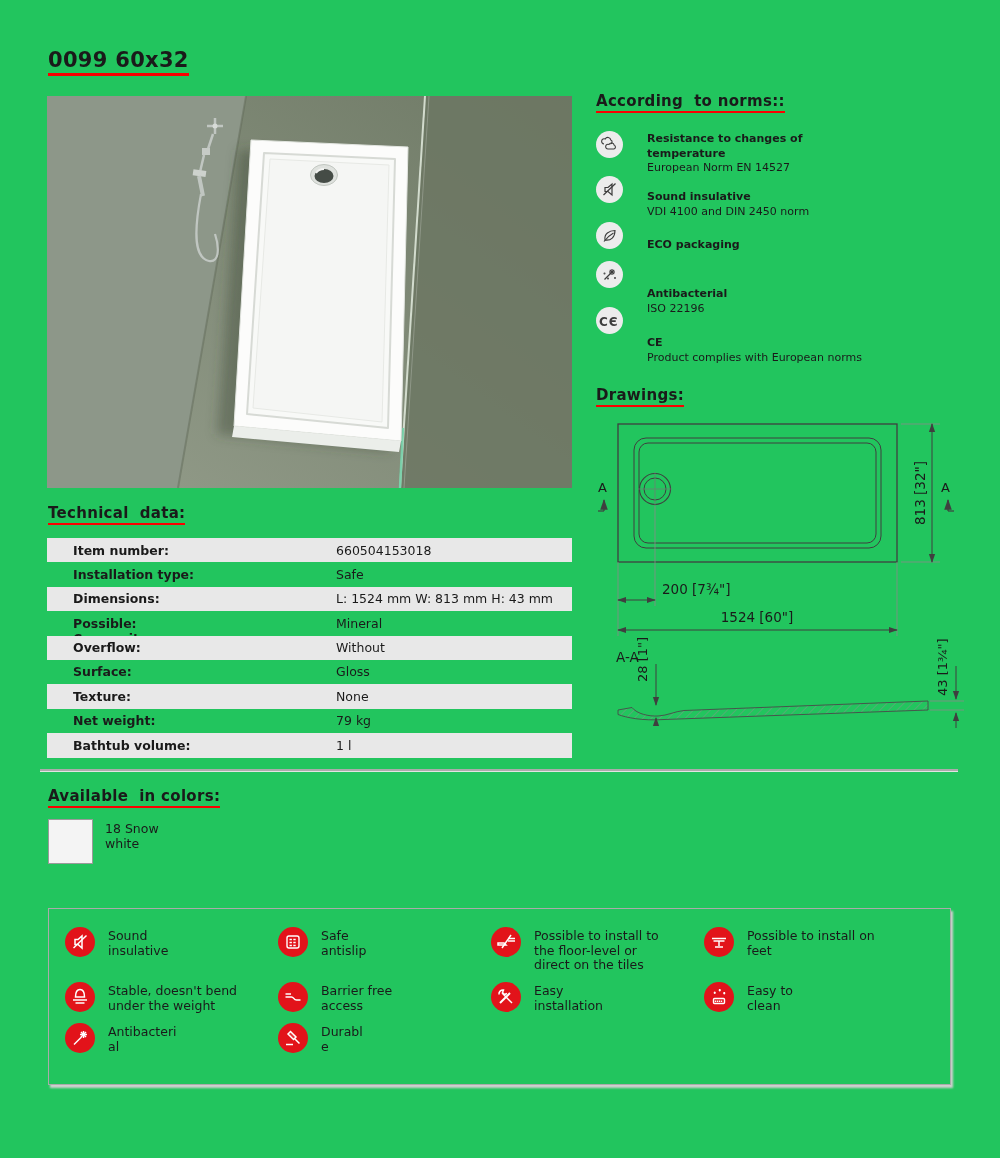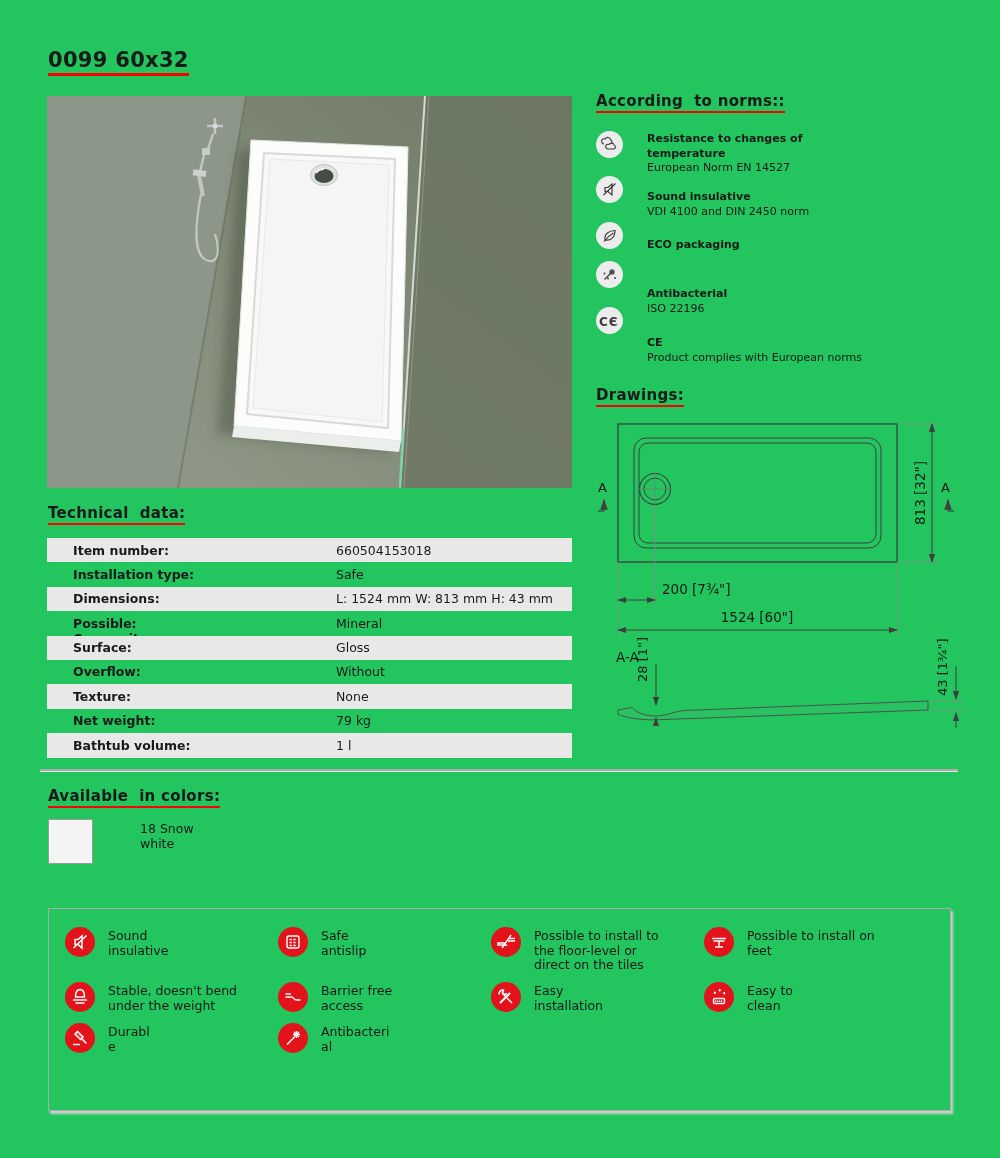--- a/index.html
+++ b/index.html
@@ -35,24 +35,24 @@
   .tlabel-extra{display:block;font-weight:bold;}
   .tvalue{padding-top:4.5px;line-height:15px;}
 
   .divider{position:absolute;left:40px;top:769px;width:918px;height:2px;
            background:#ababab;border-bottom:1px solid #e3e3e3;}
 
   
   .colors-hd{position:absolute;left:48px;top:787px;}
   .swatch{position:absolute;left:48px;top:819px;width:43px;height:43px;background:#f4f4f4;
           border:1px solid #9a9a9a;}
-  .swatch-label{position:absolute;left:105px;top:821px;font-size:12.5px;line-height:15px;margin-left:35px;}
-
-  
-  .features-box{position:absolute;left:48px;top:908px;width:903px;height:203px;
+  .swatch-label{position:absolute;left:105px;top:821px;font-size:12.5px;line-height:15px;}
+
+  
+  .features-box{position:absolute;left:48px;top:908px;width:903px;height:177px;
                 border:1px solid #ababab;box-shadow:2px 3px 2px #cfcfcf;box-sizing:border-box;}
   .features-grid{display:grid;grid-template-columns:213px 213px 213px 213px;
                  grid-template-rows:55px 41px 46px;padding:18px 0 0 16px;}
   .feature{display:flex;gap:13px;align-items:flex-start;}
   .ficon{width:30px;height:30px;flex:none;}
   .ficon svg{display:block;}
   .flabel{font-size:12.5px;line-height:14.5px;padding-top:2px;white-space:pre-line;}
 
   svg text{font-family:"DejaVu Sans","Liberation Sans",sans-serif;}
 </style>
@@ -244,26 +244,26 @@
     </div>
     <div class="trow">
       <div class="tlabel">Dimensions:</div>
       <div class="tvalue">L: 1524 mm W: 813 mm H: 43 mm</div>
     </div>
     <div class="trow">
       <div class="tlabel"><span>Possible:</span><span class="tlabel-extra">Composite</span></div>
       <div class="tvalue">Mineral</div>
     </div>
     <div class="trow">
+      <div class="tlabel">Overflow:</div>
+      <div class="tvalue">Without</div>
+    </div>
+    <div class="trow">
       <div class="tlabel">Surface:</div>
       <div class="tvalue">Gloss</div>
-    </div>
-    <div class="trow">
-      <div class="tlabel">Overflow:</div>
-      <div class="tvalue">Without</div>
     </div>
     <div class="trow">
       <div class="tlabel">Texture:</div>
       <div class="tvalue">None</div>
     </div>
     <div class="trow">
       <div class="tlabel">Net weight:</div>
       <div class="tvalue">79 kg</div>
     </div>
     <div class="trow">
@@ -407,42 +407,42 @@
         </span>
         <span class="flabel">Easy to
 clean</span>
       </div>
 
       <div class="feature">
         <span class="ficon">
           <svg viewBox="0 0 30 30">
               <circle cx="15" cy="15" r="15" fill="#e2131a"></circle>
             <g stroke="#fff" stroke-width="1.5" fill="none">
-              <path d="M12.5,8.5 l5.5,5.5 l-2.5,2.5 l-5.5,-5.5 z" fill="#fff" fill-opacity=".15"></path>
-              <line x1="16.5" y1="15.5" x2="21.5" y2="20.5"></line>
-              <line x1="8" y1="21.5" x2="15" y2="21.5"></line>
-            </g>
-            </svg>
-        </span>
-        <span class="flabel">Durabl
-e</span>
-      </div>
-
-      <div class="feature">
-        <span class="ficon">
-          <svg viewBox="0 0 30 30">
-              <circle cx="15" cy="15" r="15" fill="#e2131a"></circle>
-            <g stroke="#fff" stroke-width="1.5" fill="none">
               <line x1="9" y1="21.5" x2="16.5" y2="14"></line>
               <line x1="18.5" y1="8" x2="18.5" y2="15"></line>
               <line x1="15" y1="11.5" x2="22" y2="11.5"></line>
               <line x1="16" y1="9" x2="21" y2="14"></line>
               <line x1="21" y1="9" x2="16" y2="14"></line>
             </g>
             </svg>
         </span>
         <span class="flabel">Antibacteri
 al</span>
       </div>
 
+      <div class="feature">
+        <span class="ficon">
+          <svg viewBox="0 0 30 30">
+              <circle cx="15" cy="15" r="15" fill="#e2131a"></circle>
+            <g stroke="#fff" stroke-width="1.5" fill="none">
+              <path d="M12.5,8.5 l5.5,5.5 l-2.5,2.5 l-5.5,-5.5 z" fill="#fff" fill-opacity=".15"></path>
+              <line x1="16.5" y1="15.5" x2="21.5" y2="20.5"></line>
+              <line x1="8" y1="21.5" x2="15" y2="21.5"></line>
+            </g>
+            </svg>
+        </span>
+        <span class="flabel">Durabl
+e</span>
+      </div>
+
     </div>
   </div>
 </div>
 
 </body></html>

